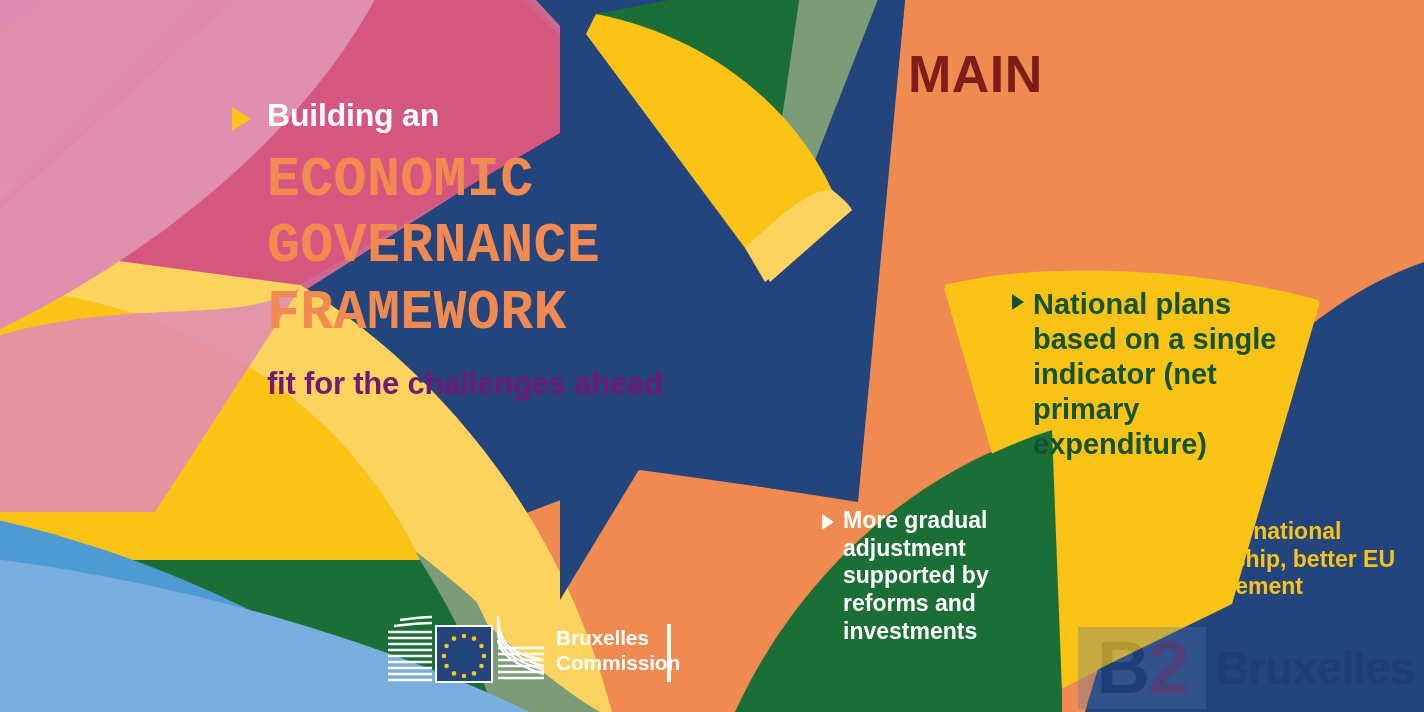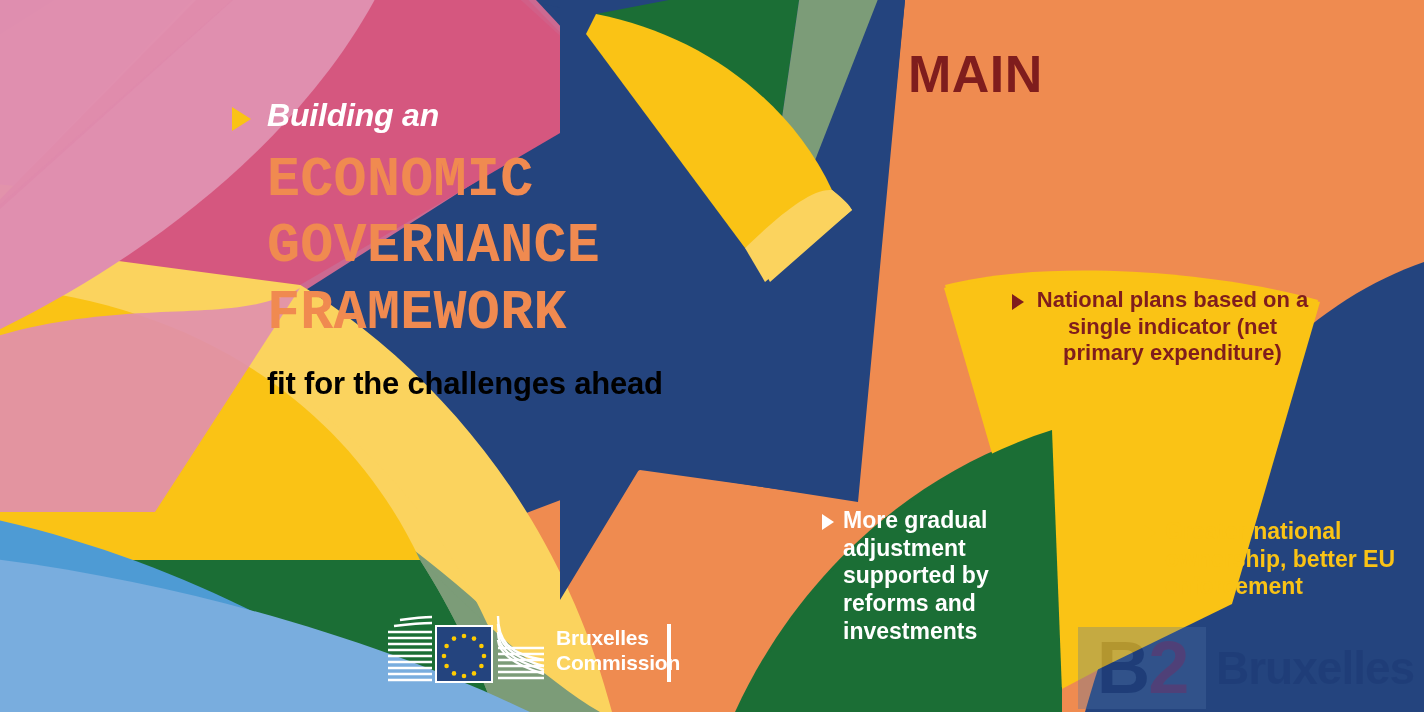--- a/index.html
+++ b/index.html
@@ -27,41 +27,40 @@
   }
   .bullet-tri.sm{
     border-left:12px solid currentColor;
     border-top:8px solid transparent;
     border-bottom:8px solid transparent;
     margin-top:7px;
   }
   #title-line1{
     color:#ffffff;font-size:32px;font-weight:bold;line-height:1.12;
     letter-spacing:-0.2px;
-    font-style:italic;
   }
   #title-big{
     color:#F08A50;font-size:55px;font-weight:bold;line-height:1.21;
     letter-spacing:0.3px;margin-top:14px;margin-left:35px;
     text-transform:uppercase;
     font-family:Liberation Mono, monospace;
   }
   #title-sub{
-    color:#000000;font-size:31px;font-weight:bold;line-height:1.22;
+    color:#701a75;font-size:31px;font-weight:bold;line-height:1.22;
     margin-top:18px;margin-left:35px;letter-spacing:-0.2px;
   }
 
   #main-elements{left:908px;top:48px;width:420px;}
   #me-line1{color:#7f1d1d;font-size:52px;font-weight:bold;line-height:1.0;letter-spacing:0.5px;}
   #me-line2{color:#ffffff;font-size:58px;font-weight:bold;line-height:1.05;letter-spacing:0.5px;margin-top:6px;}
 
   .wedge-text{display:flex;align-items:flex-start;gap:9px;font-weight:bold;}
   .wedge-text .lines{line-height:1.205;}
 
-  #wedge-yellow-text{left:1012px;top:287px;width:300px;color:#7f1d1d;font-size:22px;text-align:center;}
+  #wedge-yellow-text{left:1012px;top:287px;width:300px;color:#14532d;font-size:29px;}
   #wedge-green-text{left:822px;top:507px;width:240px;color:#ffffff;font-size:23px;}
   #wedge-blue-text{left:1144px;top:518px;width:280px;color:#FAC315;font-size:23px;}
 
   
   #eu-logo{position:absolute;left:386px;top:614px;width:300px;height:82px;}
   #eu-logo-text{
     position:absolute;left:170px;top:12px;
     color:#ffffff;font-size:21px;font-weight:bold;line-height:1.18;
     letter-spacing:-0.2px;white-space:pre-line;
   }

